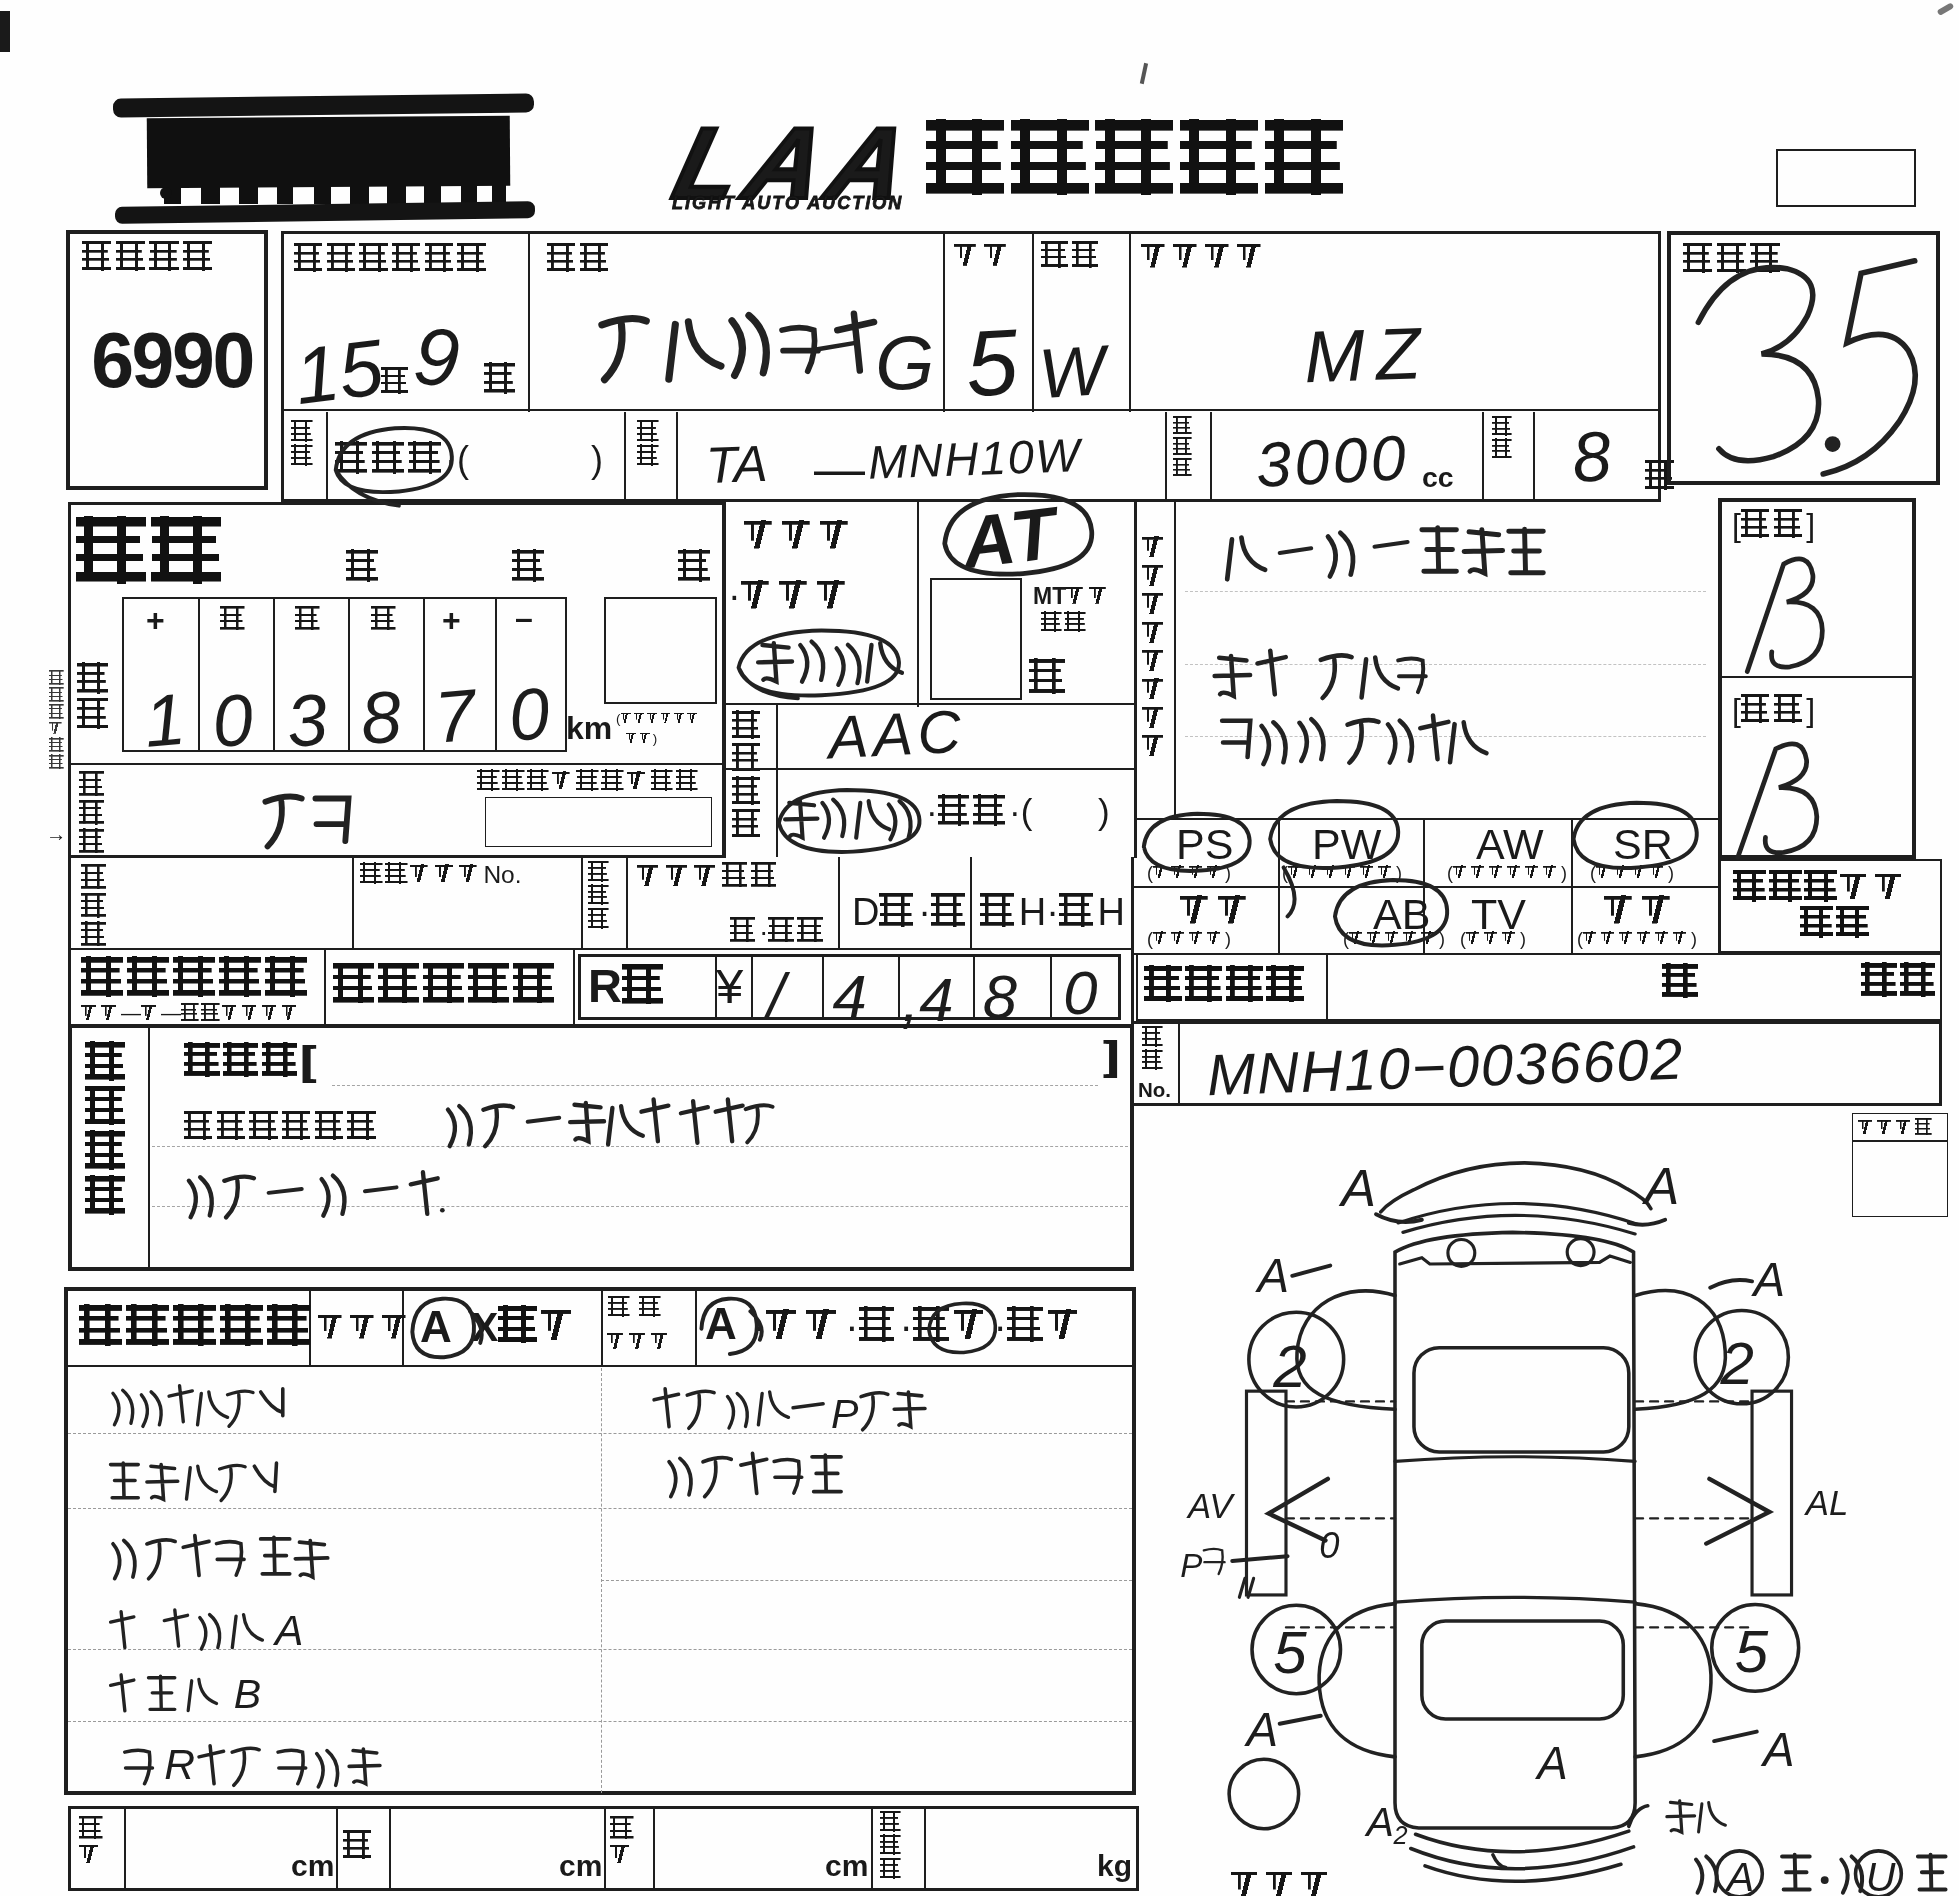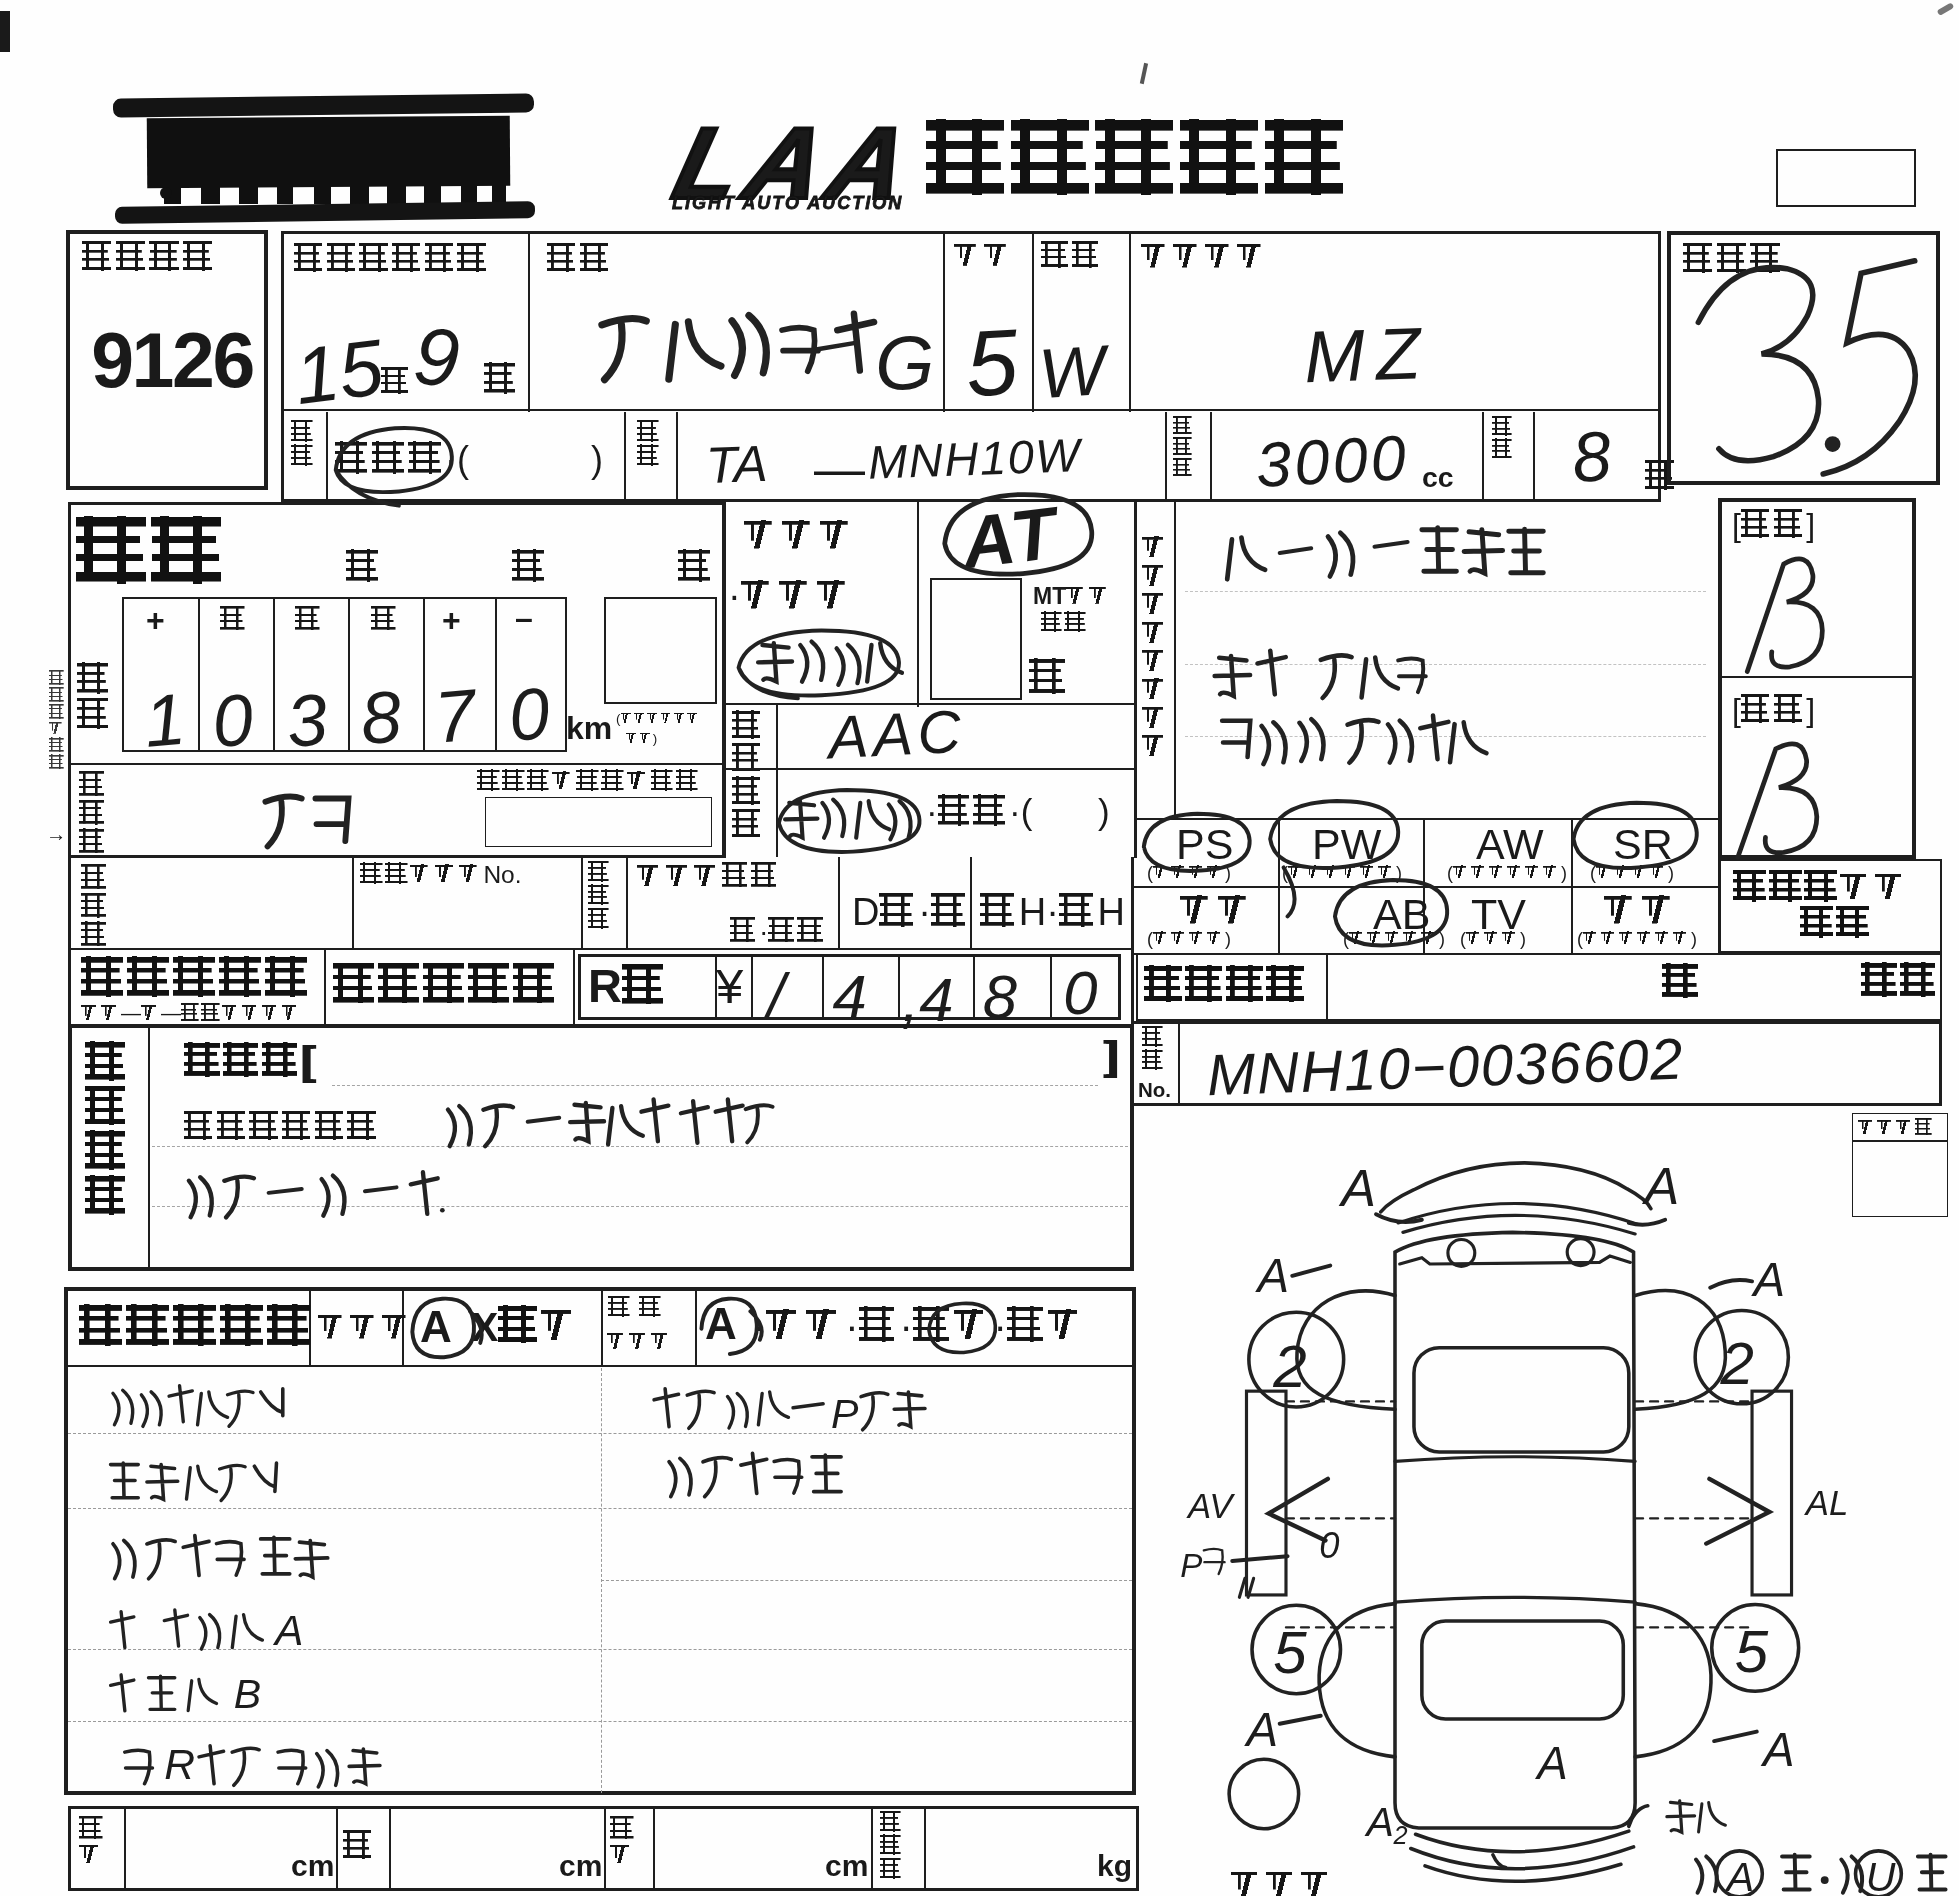--- a/index.html
+++ b/index.html
@@ -70,21 +70,21 @@
 <div class="a" style="left:672px;top:193px;font-size:18px;font-weight:bold;font-style:italic;letter-spacing:2px;-webkit-text-stroke:0.8px #111;">LIGHT AUTO AUCTION</div>
 
 <div class="a" style="left:926px;top:115px;font-size:83px;"><span class="J"></span><span class="J"></span><span class="J"></span><span class="J"></span><span class="J"></span></div>
 
 <div class="bx" style="left:1776px;top:149px;width:140px;height:58px;"></div>
 
 <div class="bx" style="left:66px;top:230px;width:202px;height:260px;border-width:4px;"></div>
 
 <div class="a" style="left:82px;top:239px;font-size:33px;"><span class="j"></span><span class="j"></span><span class="j"></span><span class="j"></span></div>
 
-<div class="a" style="left:75px;top:316px;width:194px;text-align:center;font-size:77px;font-weight:bold;letter-spacing:-2.4px;">9126</div>
+<div class="a" style="left:75px;top:316px;width:194px;text-align:center;font-size:77px;font-weight:bold;letter-spacing:-2.4px;">6990</div>
 
 <div class="bx" style="left:281px;top:231px;width:1380px;height:271px;border-width:3.2px;"></div>
 
 <div class="hl" style="left:281px;top:409px;width:1380px;"></div>
 
 <div class="vl" style="left:528px;top:231px;height:181px;"></div>
 <div class="vl" style="left:943px;top:231px;height:181px;"></div>
 <div class="vl" style="left:1032px;top:231px;height:181px;"></div>
 <div class="vl" style="left:1129px;top:231px;height:181px;"></div>
 

